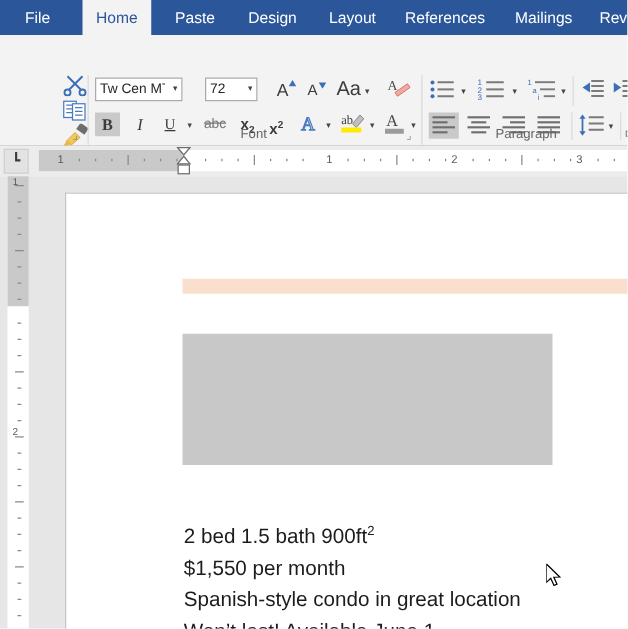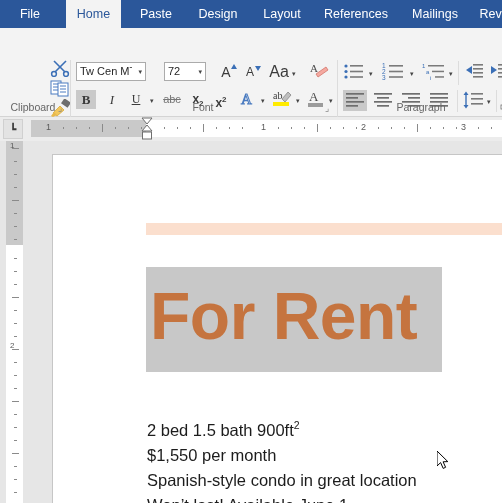--- a/index.html
+++ b/index.html
@@ -160,21 +160,20 @@
     </div>
 
     <div class="mini-btn" style="left:50px;top:71px;">
       <svg width="22" height="18" viewBox="0 0 22 18">
         <rect x="12" y="1" width="8" height="6" transform="rotate(35 16 4)" fill="#6E6E6E"></rect>
         <polygon points="3,14 10,7 14,11 7,17" fill="#F2C75C" stroke="#D6A93E" stroke-width="0.8"></polygon>
         <polygon points="1,17 4,13 7,16 3,18" fill="#E8B94A"></polygon>
       </svg>
     </div>
 
-    <div class="grp-label" style="left:0;width:66px;">Clipboard</div>
     <div class="dlg-launch" style="left:58px;">⌟</div>
     <div class="grp-sep" style="left:70px;"></div>
 
     <div class="combo" style="left:76px;top:34px;width:70px;height:19px;">
       <span class="txt">Tw Cen MT Cc</span>
       <span class="ar">▾</span>
     </div>
     <div class="combo" style="left:164px;top:34px;width:42px;height:19px;">
       <span class="txt">72</span>
       <span class="ar">▾</span>
@@ -448,21 +447,20 @@
       <div class="vr-tick" style="top:299px;"></div>
       <div class="vr-tickL" style="top:312px;"></div>
       <div class="vr-tick" style="top:325px;"></div>
       <div class="vr-tick" style="top:338px;"></div>
       <div class="vr-tick" style="top:351px;"></div>
     </div>
 
     <div class="page">
       <div class="accentbar" style="background:#FBDFCE;"></div>
       <div class="titlehl" style="background:#C8C8C8;"></div>
-      <div class="title" style="color:#C5743F;">For Rent</div>
       <div class="bodyblk">
         <div>
           <span>2 bed 1.5 bath 900ft</span><span class="sup">2</span>
         </div>
         <div>$1,550 per month</div>
         <div>Spanish-style condo in great location</div>
         <div>Won’t last! Available June 1</div>
       </div>
     </div>
 

